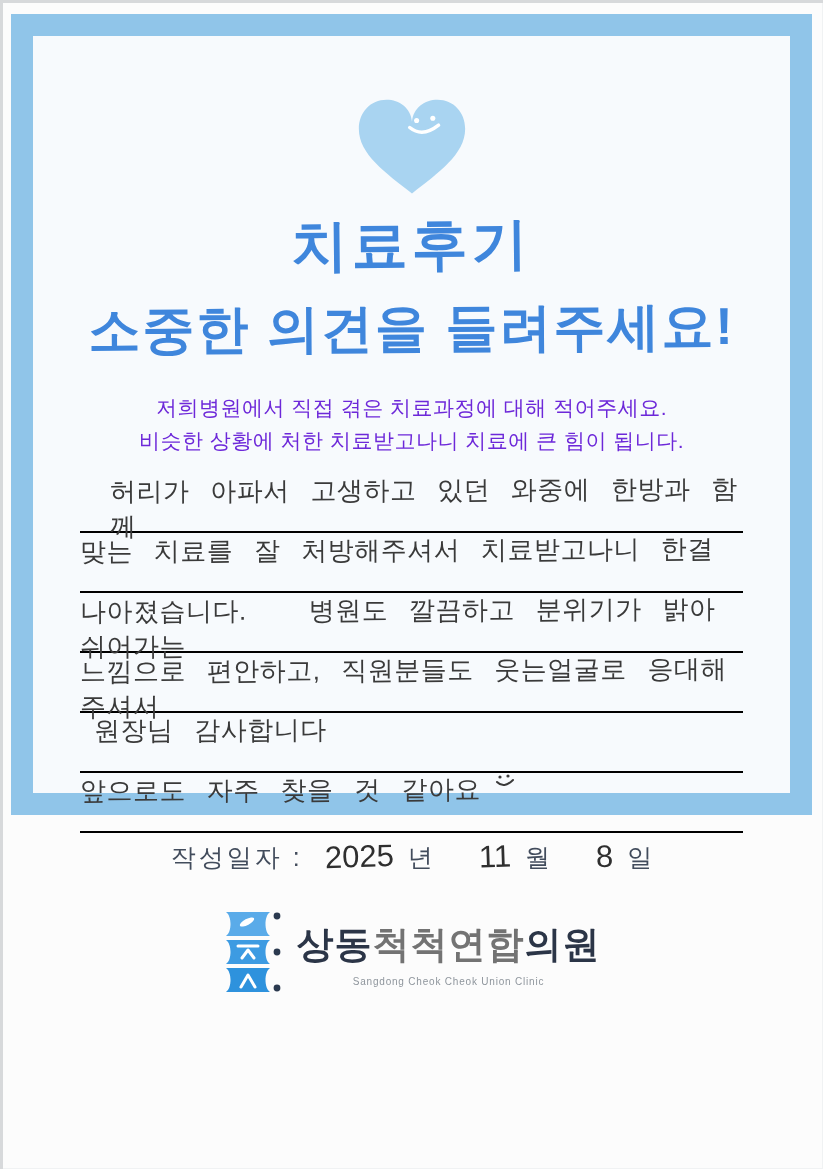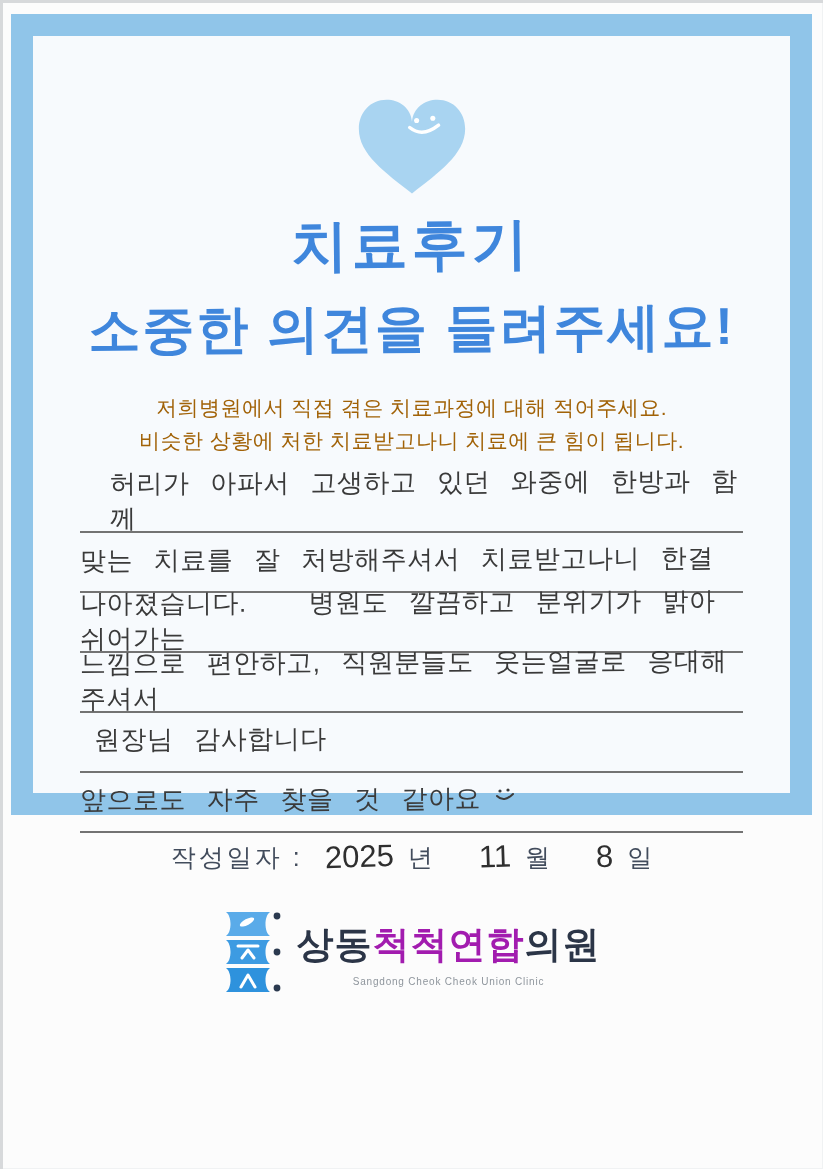--- a/index.html
+++ b/index.html
@@ -38,30 +38,30 @@
     letter-spacing: 4px; transform: rotate(-0.6deg);
     font-family: "Liberation Sans", sans-serif;
   }
   .subtitle {
     margin-top: 10px; text-align: center;
     font-size: 52px; font-weight: bold; color: #3f86dc;
     letter-spacing: 2px; transform: rotate(-0.4deg);
   }
   .instructions {
     margin-top: 28px; text-align: center;
-    font-size: 21px; line-height: 1.55; color: #a16207;
+    font-size: 21px; line-height: 1.55; color: #6d28d9;
     font-weight: 500; letter-spacing: 0.5px;
   }
 
   
   .write-area { width: 663px; margin: 16px auto 0 auto; }
   .write-row {
     height: 60px;
-    border-bottom: 2px solid #737373;
-    display: flex; align-items: center;
+    border-bottom: 2px solid #000000;
+    display: flex; align-items: flex-start;
     padding-bottom: 5px;
   }
   .hand {
     font-size: 26px; color: #3a3a3a;
     word-spacing: 13px; letter-spacing: 0.5px;
     white-space: pre-wrap;
     transform: rotate(-0.25deg);
     font-weight: 500;
   }
   .indent-lg { padding-left: 30px; }
@@ -89,21 +89,21 @@
   .logo-block {
     margin-top: 30px;
     display: flex; align-items: center; justify-content: center;
     gap: 16px;
   }
   .logo-text-col { display: flex; flex-direction: column; align-items: center; }
   .clinic-name {
     font-size: 37px; font-weight: bold; letter-spacing: 1px;
     color: #2b3547;
   }
-  .clinic-name .blue { color: #a21caf; }
+  .clinic-name .blue { color: #737373; }
   .clinic-name-en {
     margin-top: 6px;
     font-size: 10px; color: #8e959c; letter-spacing: 0.8px;
     font-weight: 500;
   }
 </style>
 </head>
 <body>
 
 <div class="page">

